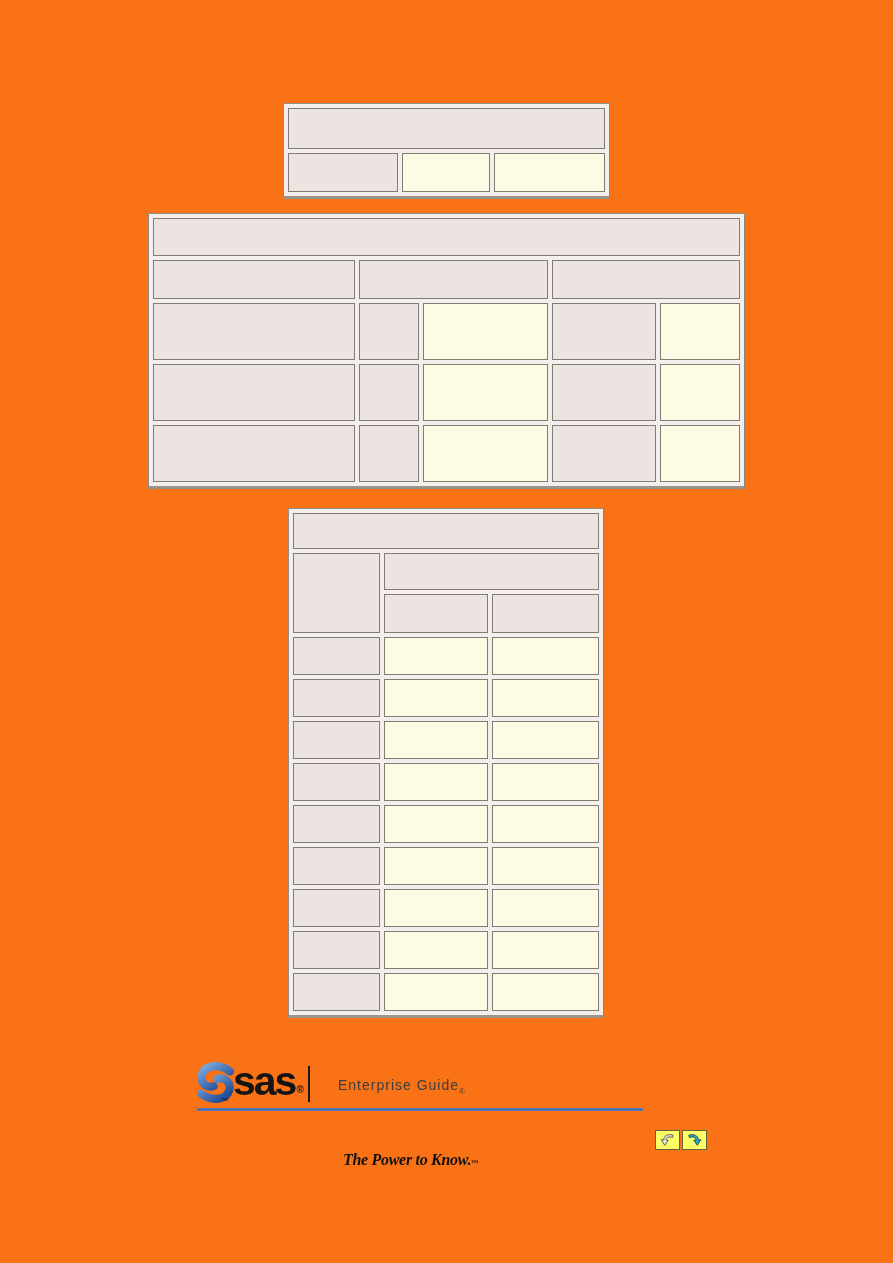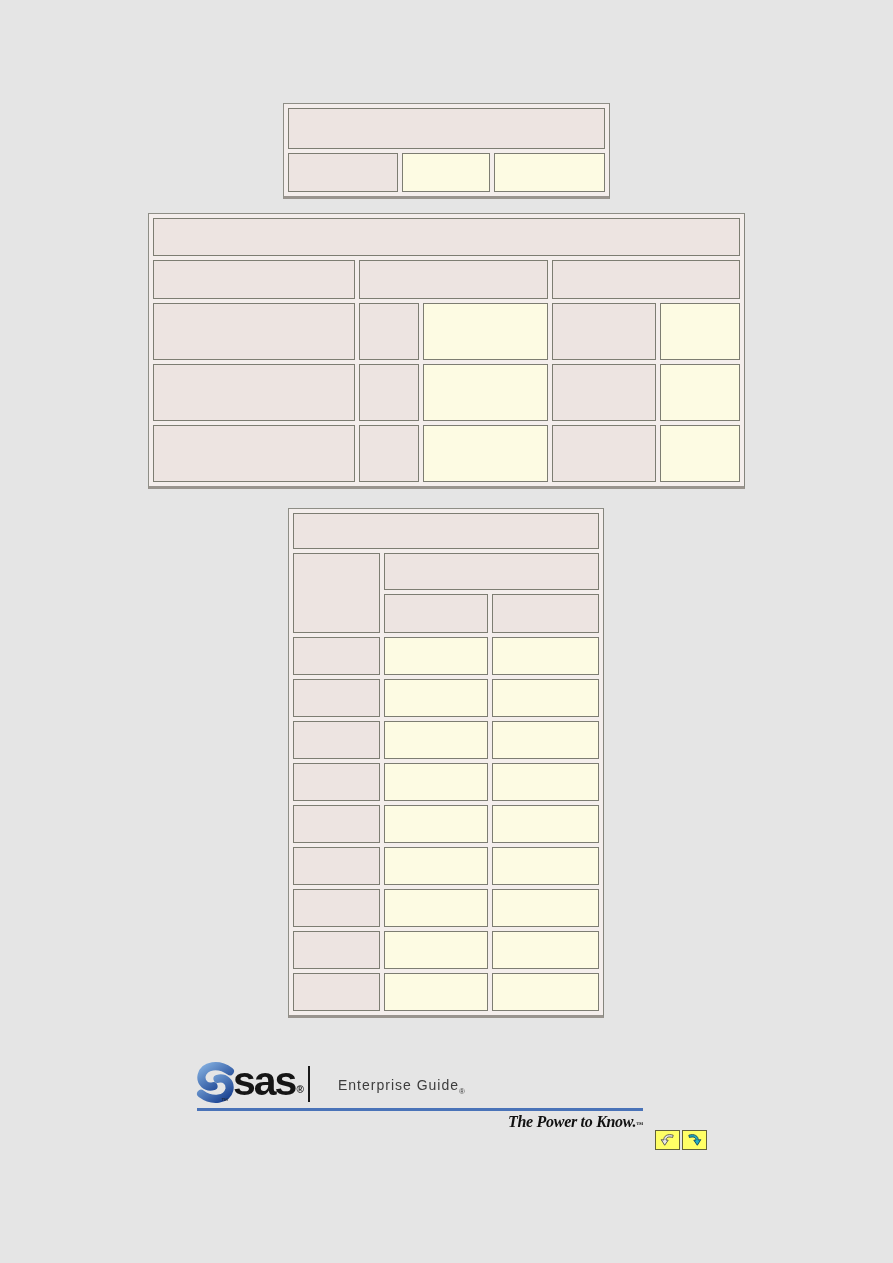--- a/index.html
+++ b/index.html
@@ -1,19 +1,19 @@
 <!DOCTYPE html>
 <html><head>
 <meta charset="utf-8">
 <style>
   html,body { margin:0; padding:0; background:#ffffff; }
   .page {
     position:relative;
     width:893px; height:1263px;
-    background:#e5e5e5;
+    background:#f97316;
     font-family:"Liberation Sans", sans-serif;
     overflow:hidden;
   }
 
   
   table.sas-table {
     position:absolute;
     border-collapse:separate;
     border-spacing:4px;
     background:#f4eeec;
@@ -50,22 +50,21 @@
   }
   .wordmark .reg { font-size:10px; letter-spacing:0; vertical-align:baseline; position:relative; top:-2px; left:1px; }
   .logo-divider { left:308px; top:1066px; width:2px; height:36px; background:#1a1a1a; }
   .product-name {
     left:338px; top:1077px;
     font-size:14px; color:#3d3d3d; letter-spacing:1px;
   }
   .product-name .reg2 { font-size:8px; vertical-align:sub; letter-spacing:0; }
   .footer-rule { left:197px; top:1108px; width:446px; height:3px; background:#4a73b8; }
   .tagline {
-    left:343px; top:1113px; width:300px;
-    text-align:right;
+    left:343px; top:1151px; width:300px;
     font-family:"Liberation Serif", serif;
     font-style:italic; font-weight:bold;
     font-size:16px; color:#111;
     letter-spacing:-0.3px;
   }
   .tagline .tm2 { font-size:7px; font-style:normal; vertical-align:baseline; }
   .nav-buttons { left:655px; top:1130px; display:flex; gap:2px; }
   .nav-buttons button {
     width:25px; height:20px;
     background:#ffff66;

